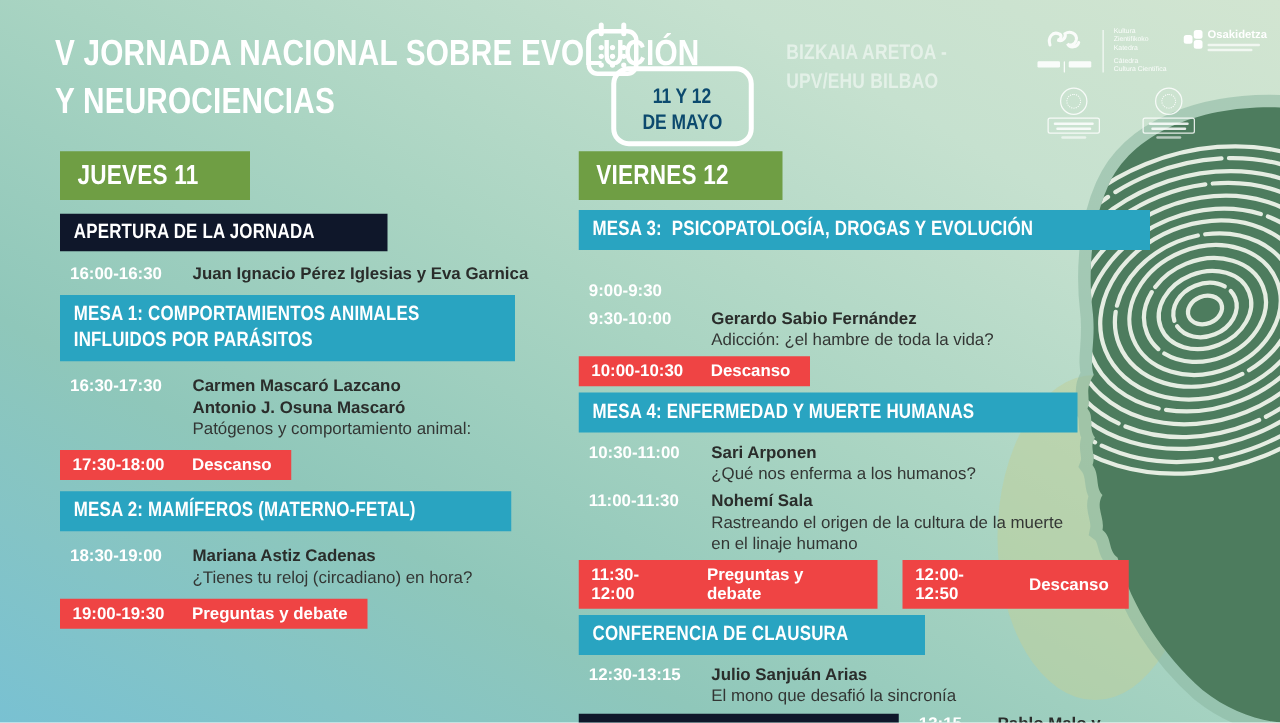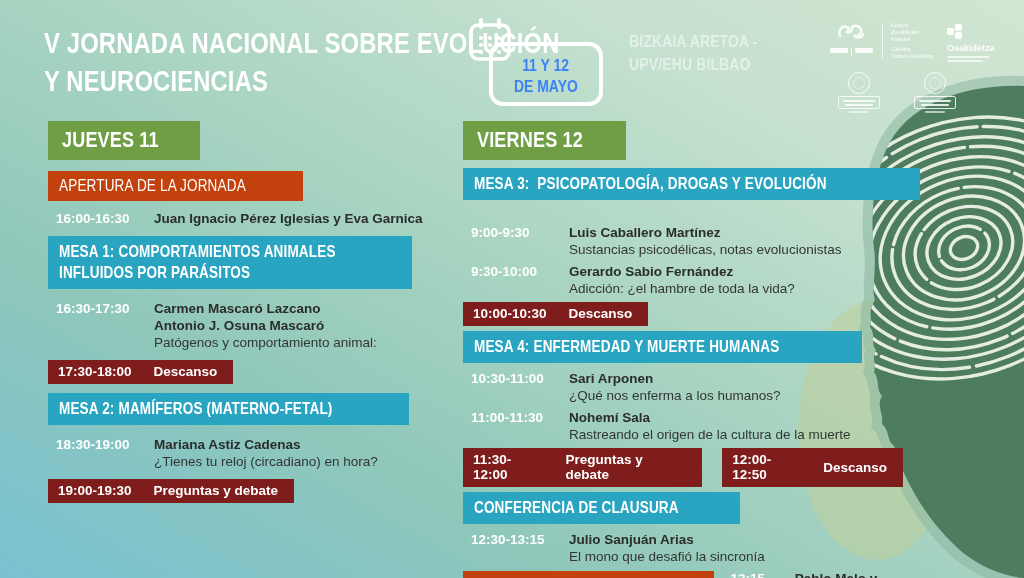--- a/index.html
+++ b/index.html
@@ -8,57 +8,57 @@
     font-family:"Liberation Sans", sans-serif;
     position:relative;
     background:linear-gradient(to top right, #79c1d2 0%, #8fc7ba 28%, #a9d4c2 52%, #c6e1cf 78%, #d2e5d1 100%);
     color:#2f3230;
   }
   .cond { transform:scaleX(.82); transform-origin:0 50%; display:inline-block; white-space:nowrap; letter-spacing:.2px; }
   .condc { transform:scaleX(.82); transform-origin:50% 50%; display:inline-block; white-space:nowrap; }
 
   
   .title { position:absolute; left:44px; top:24px; color:#fff; font-weight:bold; font-size:29px; line-height:38px; }
-  .date-badge { position:absolute; left:489px; top:42px; width:114px; height:64px; border:4px solid #fff; border-radius:14px; color:#3b82f6; text-align:center; padding-top:9px; font-weight:bold; font-size:17px; line-height:21px; }
+  .date-badge { position:absolute; left:489px; top:53px; width:114px; height:64px; border:4px solid #fff; border-radius:14px; color:#0c4a6e; text-align:center; padding-top:9px; font-weight:bold; font-size:17px; line-height:21px; }
   .cal-icon { position:absolute; left:466px; top:16px; }
   .venue { position:absolute; left:629px; top:30px; color:rgba(255,255,255,.52); font-weight:bold; font-size:17px; line-height:23px; }
 
   
   .logos { position:absolute; left:828px; top:22px; width:195px; color:#fff; }
   .logo-row1 { display:flex; align-items:flex-start; gap:8px; }
   .upv { width:46px; text-align:center; opacity:.9; }
   .upv .bars { display:flex; gap:3px; justify-content:center; margin-top:2px; }
   .bar { background:#fff; border-radius:1px; }
   .vline { width:1px; height:34px; background:rgba(255,255,255,.8); margin-top:2px; }
   .catedra { font-size:5.5px; line-height:7px; opacity:.92; width:46px; }
   .catedra .gap { height:3px; }
-  .osk { display:flex; gap:4px; margin-left:2px;flex-direction:column; }
+  .osk { display:flex; gap:4px; margin-left:2px; }
   .osk-icon { position:relative; width:15px; height:15px; margin-top:2px; }
   .osk-icon span { position:absolute; background:#fff; border-radius:2px; }
   .osk-name { font-size:9px; font-weight:bold; line-height:11px; }
   .osk .bars { margin-top:2px; display:flex; flex-direction:column; gap:2px; }
   .logo-row2 { display:flex; gap:30px; margin:10px 0 0 8px; }
   .seal { width:46px; display:flex; flex-direction:column; align-items:center; opacity:.85; }
   .seal .circle { width:22px; height:22px; border:1.6px solid #fff; border-radius:50%; display:flex; align-items:center; justify-content:center; }
   .seal .inner { width:12px; height:12px; border:1px dotted #fff; border-radius:50%; }
   .seal .banner { margin-top:2px; width:42px; height:13px; border:1px solid #fff; border-radius:2px; display:flex; flex-direction:column; gap:2px; align-items:center; justify-content:center; }
   .seal .tail { margin-top:2px; }
 
   
   .col { position:absolute; top:121px; }
   .col-left  { left:48px;  width:408px; }
   .col-right { left:463px; width:440px; }
   .col-left  .blk { margin-bottom:9px; }
   .col-right .blk { margin-bottom:5px; }
 
   .day-box { display:inline-block; background:#6f9e44; color:#fff; font-weight:bold; font-size:22px; padding:6px 20px 7px 14px; }
-  .band { display:inline-flex; align-items:center; background:#7f1d1d; color:#fff; font-weight:bold; font-size:13.5px; padding:4px 16px 5px 10px; gap:22px; }
+  .band { display:inline-flex; align-items:center; background:#ef4444; color:#fff; font-weight:bold; font-size:13.5px; padding:4px 16px 5px 10px; gap:22px; }
   .mesa { display:inline-block; background:#29a4c1; color:#fff; font-weight:bold; font-size:16.5px; line-height:21px; padding:5px 16px 6px 11px; }
   .hdr-label { white-space:pre; }
-  .green-hdr { display:inline-block; background:#c2410c; color:#fff; font-weight:normal; font-size:16.5px; padding:5px 16px 6px 11px; }
+  .green-hdr { display:inline-block; background:#0f172a; color:#fff; font-weight:bold; font-size:16.5px; padding:5px 16px 6px 11px; }
 
   .talk { display:flex; padding-left:8px; font-size:13.5px; line-height:17px; }
   .talk .time { flex:none; width:86px; margin-right:12px; color:#fff; font-weight:bold; white-space:pre; }
   .talk .who { font-weight:bold; color:#2a2d2b; }
   .talk .what { color:#333634; }
 
   .band-row { display:flex; gap:20px;align-items:center; }
   .cierre-row { display:flex; align-items:center; gap:16px; font-size:13.5px; }
   .cierre-row .time { color:#fff; font-weight:bold; }
   .cierre-row .who { color:#2a2d2b; font-weight:bold; }
@@ -244,24 +244,20 @@
 
 <div class="col col-right">
   <div class="blk" style="margin-bottom:8px">
     <div class="day-box"><span class="cond">VIERNES 12</span></div>
   </div>
   <div class="blk" style="margin-bottom:24px">
     <div class="mesa"><span class="cond hdr-label">MESA 3:  PSICOPATOLOGÍA, DROGAS Y EVOLUCIÓN</span></div>
   </div>
   <div class="blk talk">
     <span class="time">9:00-9:30</span>
-    <div>
-      <div class="who">Luis Caballero Martínez</div>
-      <div class="what">Sustancias psicodélicas, notas evolucionistas</div>
-    </div>
   </div>
   <div class="blk talk">
     <span class="time">9:30-10:00</span>
     <div>
       <div class="who">Gerardo Sabio Fernández</div>
       <div class="what">Adicción: ¿el hambre de toda la vida?</div>
     </div>
   </div>
   <div class="blk">
     <div class="band">
@@ -277,20 +273,21 @@
     <div>
       <div class="who">Sari Arponen</div>
       <div class="what">¿Qué nos enferma a los humanos?</div>
     </div>
   </div>
   <div class="blk talk">
     <span class="time">11:00-11:30</span>
     <div>
       <div class="who">Nohemí Sala</div>
       <div class="what">Rastreando el origen de la cultura de la muerte</div>
+      <div class="what">en el linaje humano</div>
     </div>
   </div>
   <div class="blk band-row">
     <div class="band">
       <span>11:30-12:00</span>
       <span>Preguntas y debate</span>
     </div>
     <div class="band">
       <span>12:00-12:50</span>
       <span>Descanso</span>

